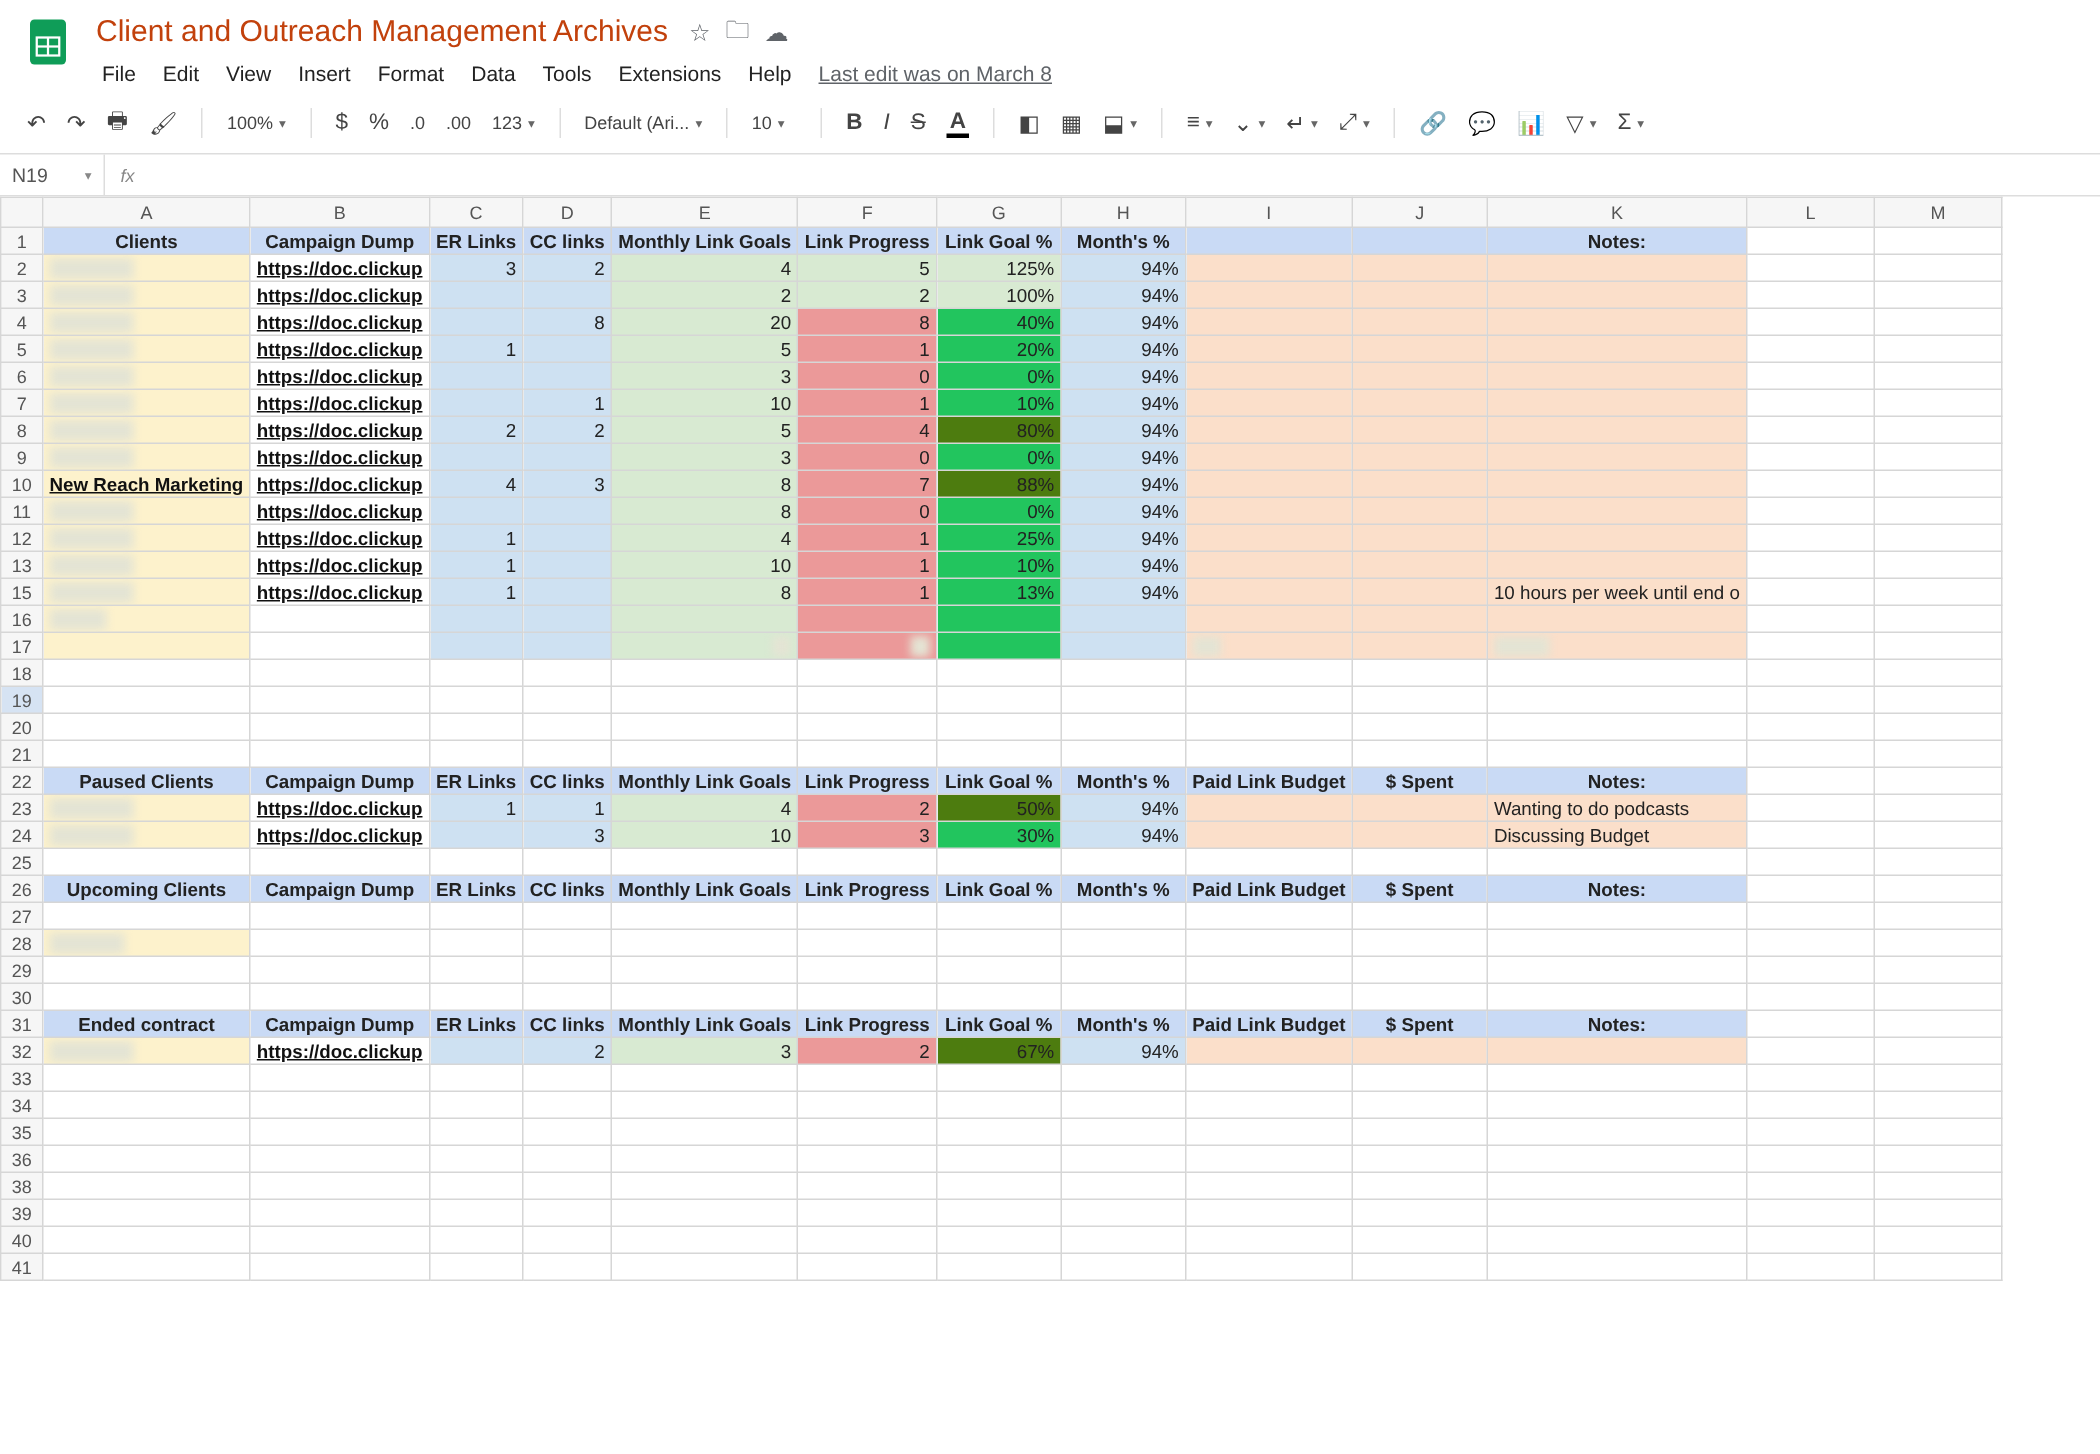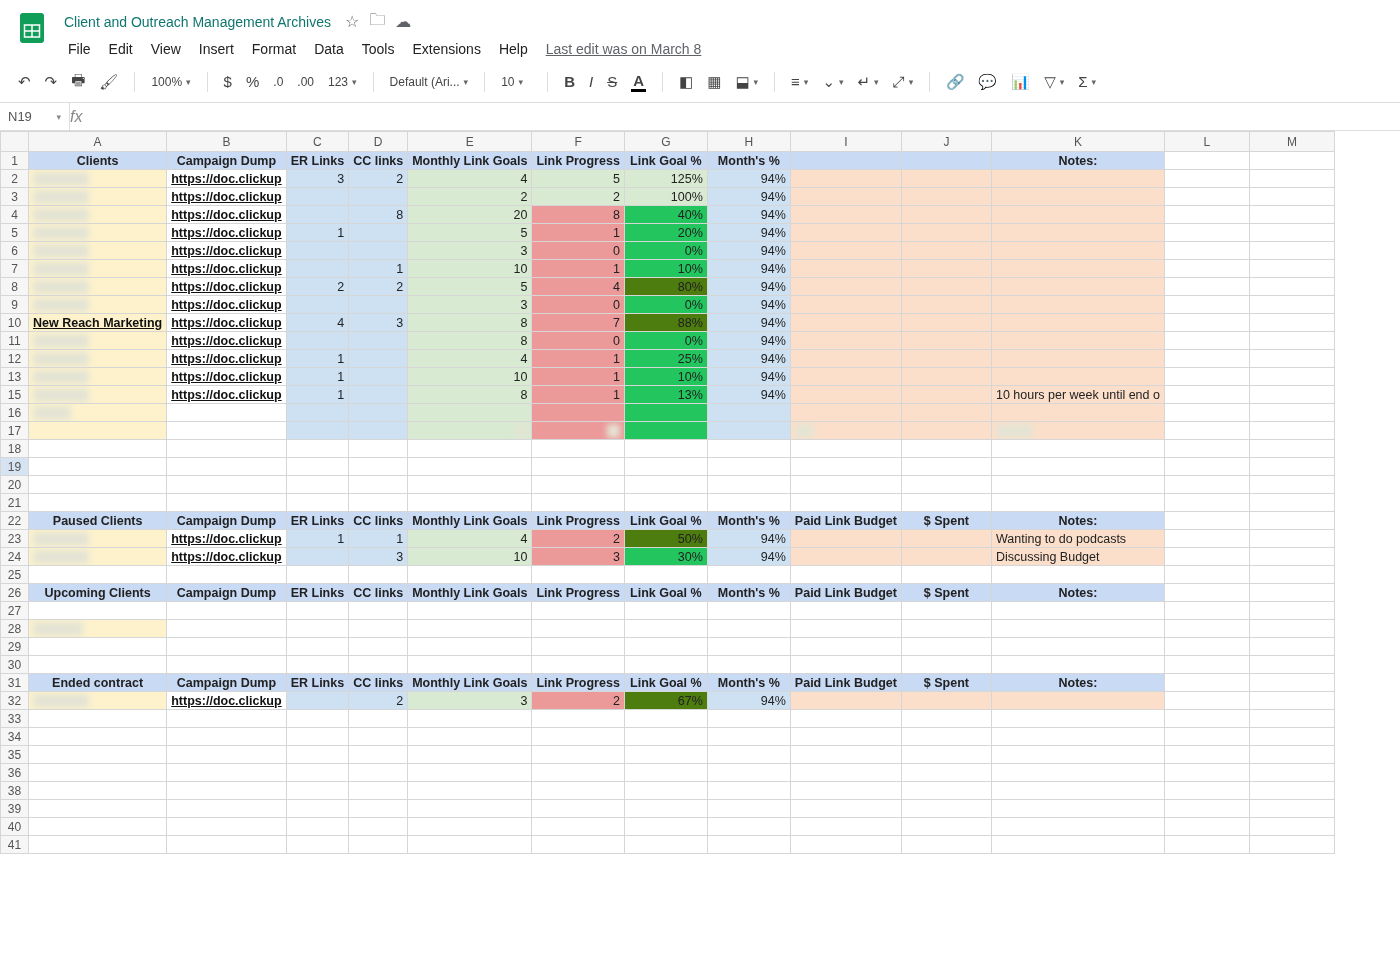--- a/index.html
+++ b/index.html
@@ -2,35 +2,35 @@
 <html><head>
 <meta charset="utf-8">
 <style>
   * { box-sizing: border-box; margin: 0; padding: 0; }
   body { font-family: Arial, sans-serif; font-size: 13px; background: #fff; color: #222; user-select: none; }
   .titlebar { display: flex; align-items: flex-start; padding: 8px 12px 0 12px; gap: 8px; }
   .logo { width: 40px; height: 40px; display:flex; align-items:center; justify-content:center; }
   .logo svg { width: 36px; height: 36px; }
   .titlecol { flex: 1; }
   .titlerow { display: flex; align-items: center; gap: 10px; }
-  .doctitle { font-size: 14px; color: #0f766e; padding: 2px 4px; }
+  .doctitle { font-size: 20px; color: #c2410c; padding: 2px 4px; }
   .title-icon { color: #5f6368; font-size: 16px; cursor: pointer; }
   .menubar { display: flex; gap: 2px; margin-top: 2px; }
   .menuitem { padding: 4px 8px; font-size: 14px; color: #222; border-radius: 3px; cursor: pointer; }
   .lastedit { padding: 4px 8px; font-size: 14px; color: #5f6368; text-decoration: underline; }
   .toolbar { display: flex; align-items: center; gap: 14px; padding: 8px 18px; border-bottom: 1px solid #ddd; }
   .tb { color: #444; font-size: 15px; cursor: pointer; display:flex; align-items:center; }
   .tb.sep { border-left:1px solid #ddd; height:20px; width:1px; margin:0 2px; }
   .tb.small { font-size: 12px; }
   .tb.drop::after { content: "▾"; font-size: 9px; margin-left: 4px; color:#666; }
   .underlineA { border-bottom: 3px solid #000; padding: 0 2px; font-weight:bold; }
   .formulabar { display: flex; align-items: center; border-bottom: 1px solid #ddd; height: 28px; }
   .namebox { width: 70px; padding: 0 8px; font-size: 13px; color:#555; display:flex; align-items:center; justify-content:space-between; border-right:1px solid #ddd; height:100%; }
   .namebox::after { content:"▾"; font-size:9px; color:#888; }
-  .fx { width: 30px; font-style: italic; color:#888; font-size:16px; }
+  .fx { width: 30px; text-align:center; font-style: italic; color:#888; font-size:12px; }
   .sheet { overflow: auto; position: relative; }
   table { border-collapse: collapse; table-layout: fixed; }
   th,td { border: 1px solid #d6d6d6; height: 18px; font-size: 12.5px; padding: 1px 4px; overflow:hidden; white-space:nowrap; text-overflow: clip; vertical-align: middle; }
   th.colh { background:#f6f6f6; text-align:center; font-weight:normal; color:#555; height:20px; font-size:12px; }
   th.rowh { background:#f6f6f6; text-align:center; font-weight:normal; color:#555; width:28px; font-size:12px; }
   th.corner { background:#f6f6f6; width:28px; }
   .hdr { background:#c9daf5; font-weight:bold; text-align:center; }
   .colA { background:#fdf2cc; }
   .link { text-decoration: underline; font-weight:bold; color:#111; cursor:pointer; }
   .grn { background:#d8ead2; }

